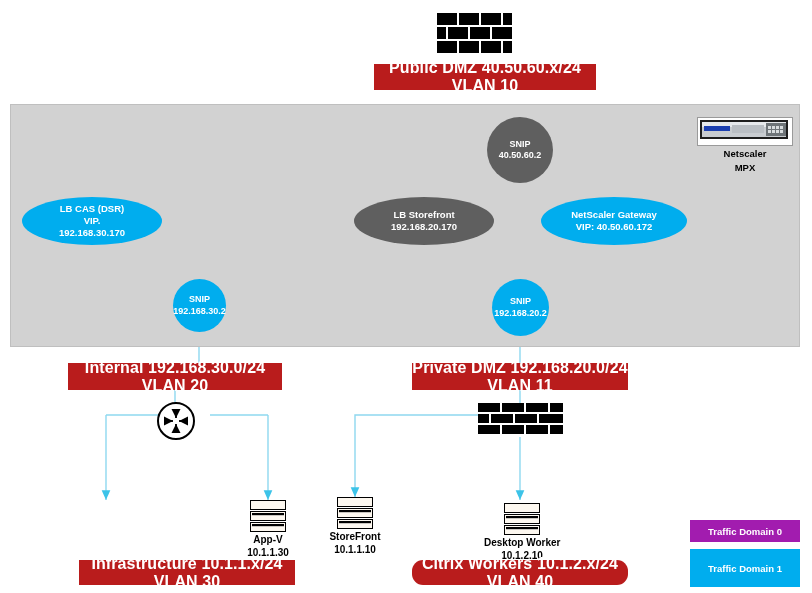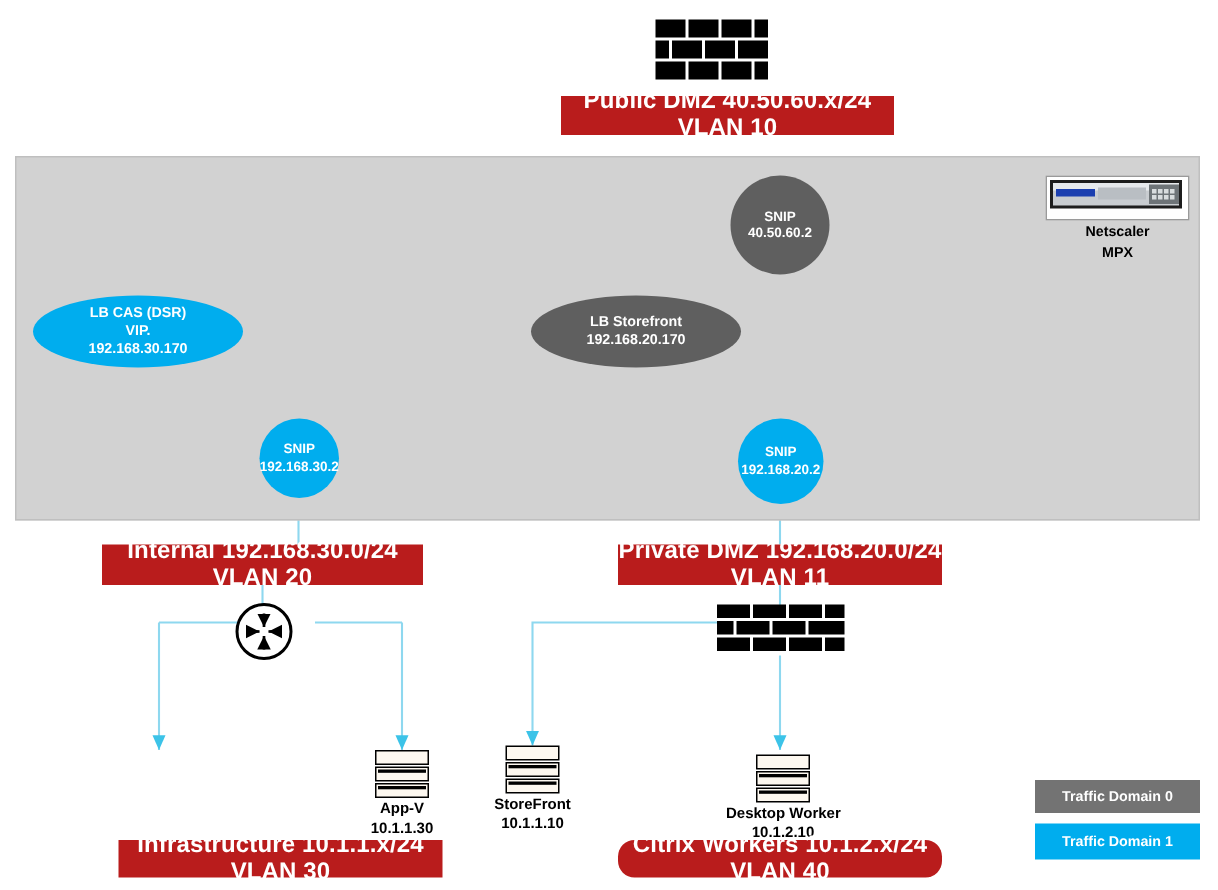--- a/index.html
+++ b/index.html
@@ -44,21 +44,21 @@
        line-height:13px;white-space:nowrap;}
 
   
   .mpx-box{background:#ffffff;border:1px solid #9a9a9a;padding:2px;}
   .mpx-cap{color:#000;font-size:9.5px;font-weight:bold;text-align:center;
            line-height:12px;margin-top:2px;}
 
   
   .lg{font-size:9.5px;font-weight:bold;color:#ffffff;display:flex;
       align-items:center;justify-content:center;box-sizing:border-box;}
-  .lg.g{background:#737373;}
+  .lg.g{background:#a21caf;}
   .lg.b{background:#00adee;}
 
   svg{overflow:visible;}
 </style>
 </head>
 <body>
 
 <div id="canvas">
 
   <svg class="abs" style="left:0;top:0;width:812px;height:593px;">
@@ -156,20 +156,24 @@
     <span>VIP.</span>
     <span>192.168.30.170</span>
   </div>
 
 
   <div class="abs ell gray" style="left:354px;top:197px;width:140px;height:48px;">
     <span>LB Storefront</span>
     <span>192.168.20.170</span>
   </div>
 
+  <div class="abs ell blue" style="left:541px;top:197px;width:146px;height:48px;">
+    <span>NetScaler Gateway</span>
+    <span>VIP: 40.50.60.172</span>
+  </div>
 
   <div class="abs circ blue" style="left:173px;top:279px;width:53px;height:53px;">
     <span>SNIP</span>
     <span>192.168.30.2</span>
   </div>
 
   <div class="abs circ blue" style="left:492px;top:279px;width:57px;height:57px;">
     <span>SNIP</span>
     <span>192.168.20.2</span>
   </div>
@@ -257,15 +261,15 @@
     </svg>
     <div class="cap">Desktop Worker</div>
     <div class="cap">10.1.2.10</div>
   </div>
 
   <div class="abs bar" style="left:68px;top:560px;width:216px;height:25px;margin-left:11px;">Infrastructure 10.1.1.x/24 VLAN 30</div>
 
   <div class="abs bar" style="left:412px;top:560px;width:216px;height:25px;border-radius:11px;">Citrix Workers 10.1.2.x/24 VLAN 40</div>
 
   <div class="abs lg g" style="left:690px;top:520px;width:110px;height:22px;">Traffic Domain 0</div>
-  <div class="abs lg b" style="left:690px;top:549px;width:110px;height:24px;">Traffic Domain 1</div>
+  <div class="abs lg b" style="left:690px;top:549px;width:110px;height:38px;">Traffic Domain 1</div>
 
 </div>
 
 </body></html>

